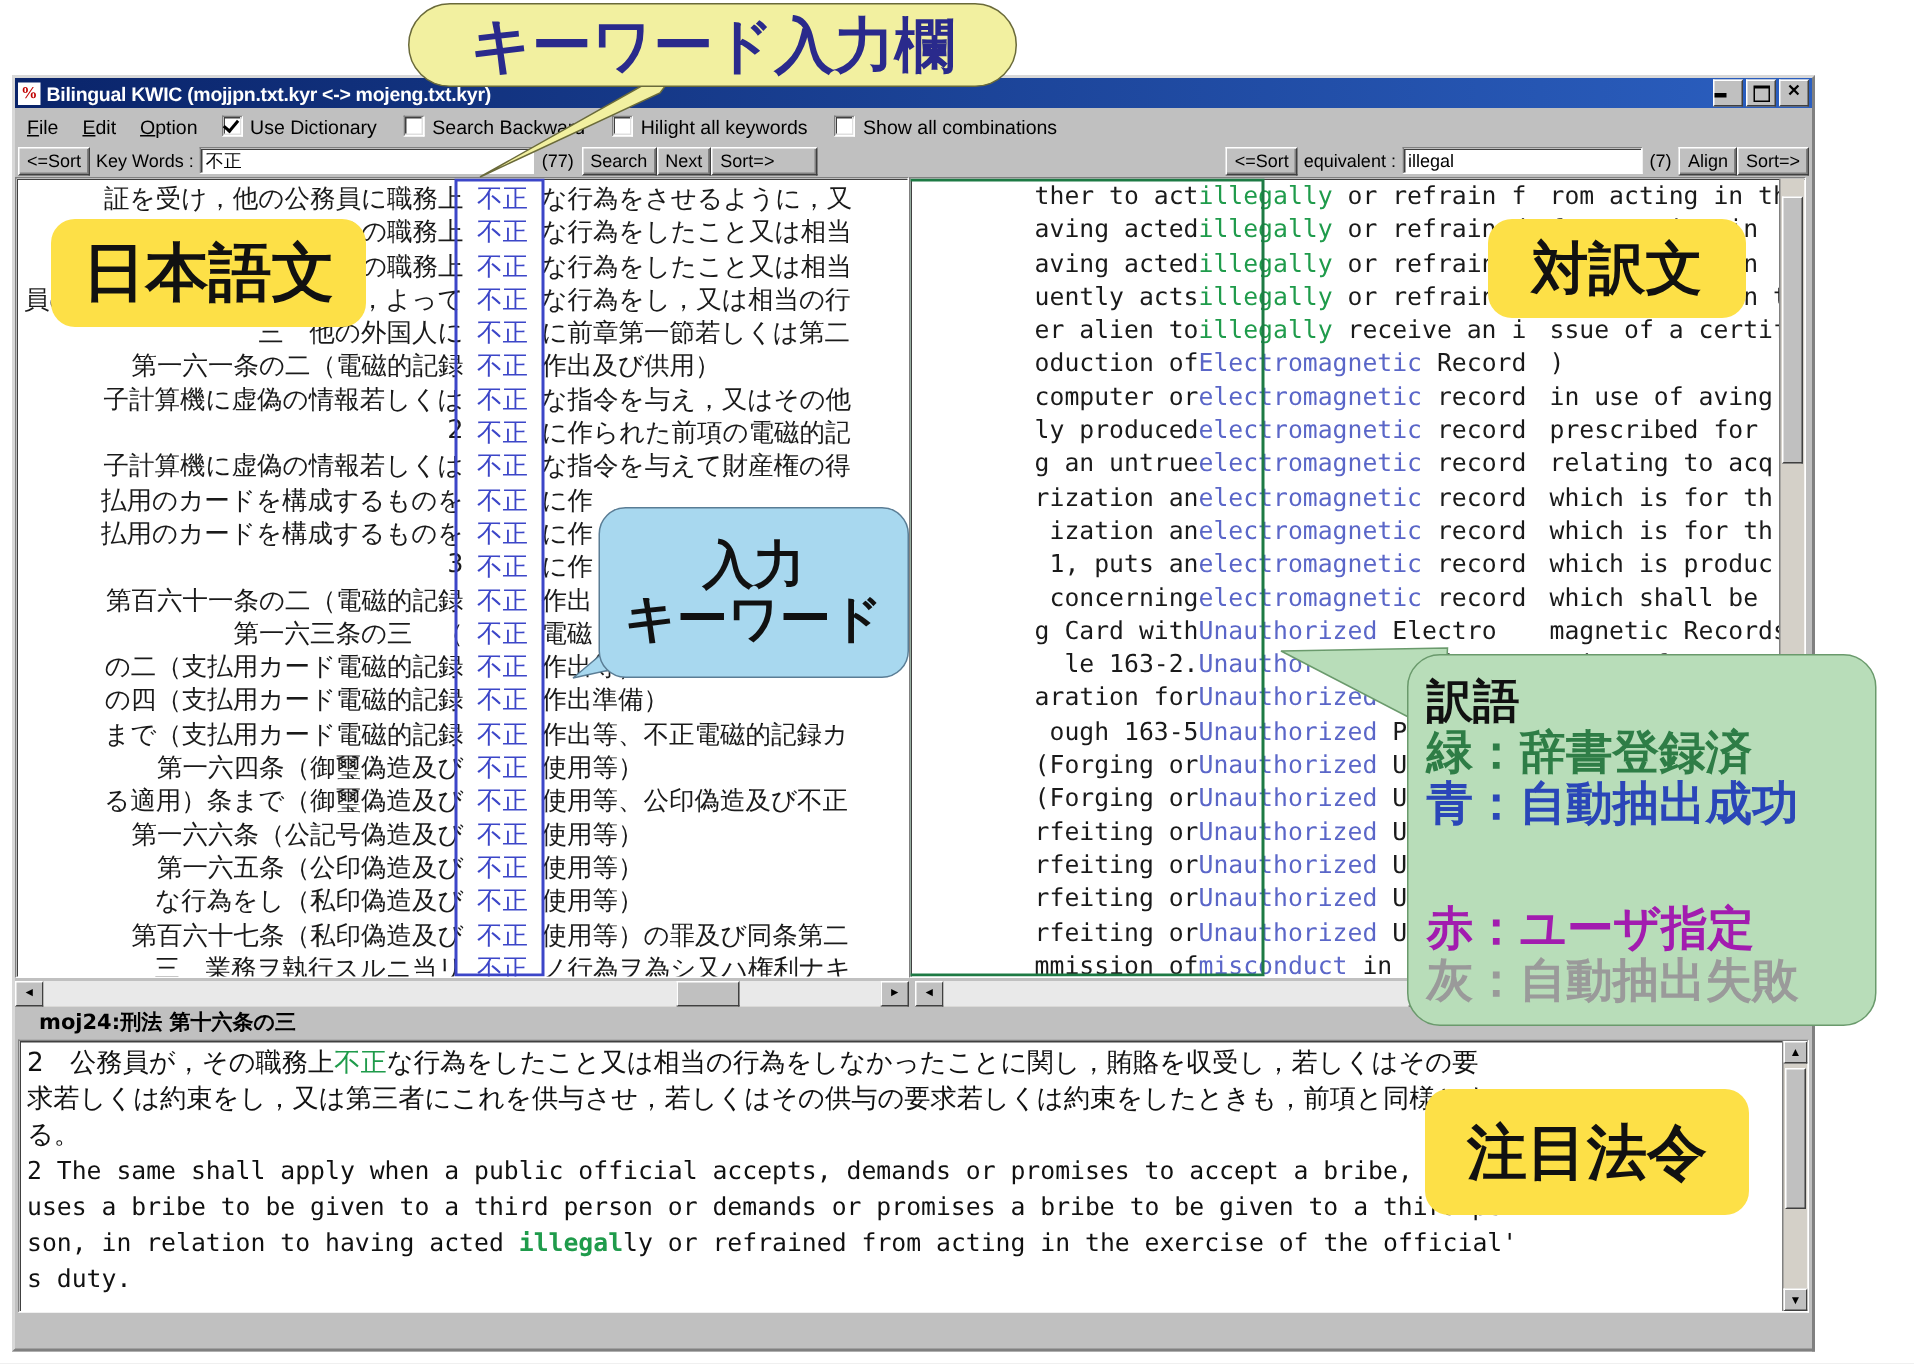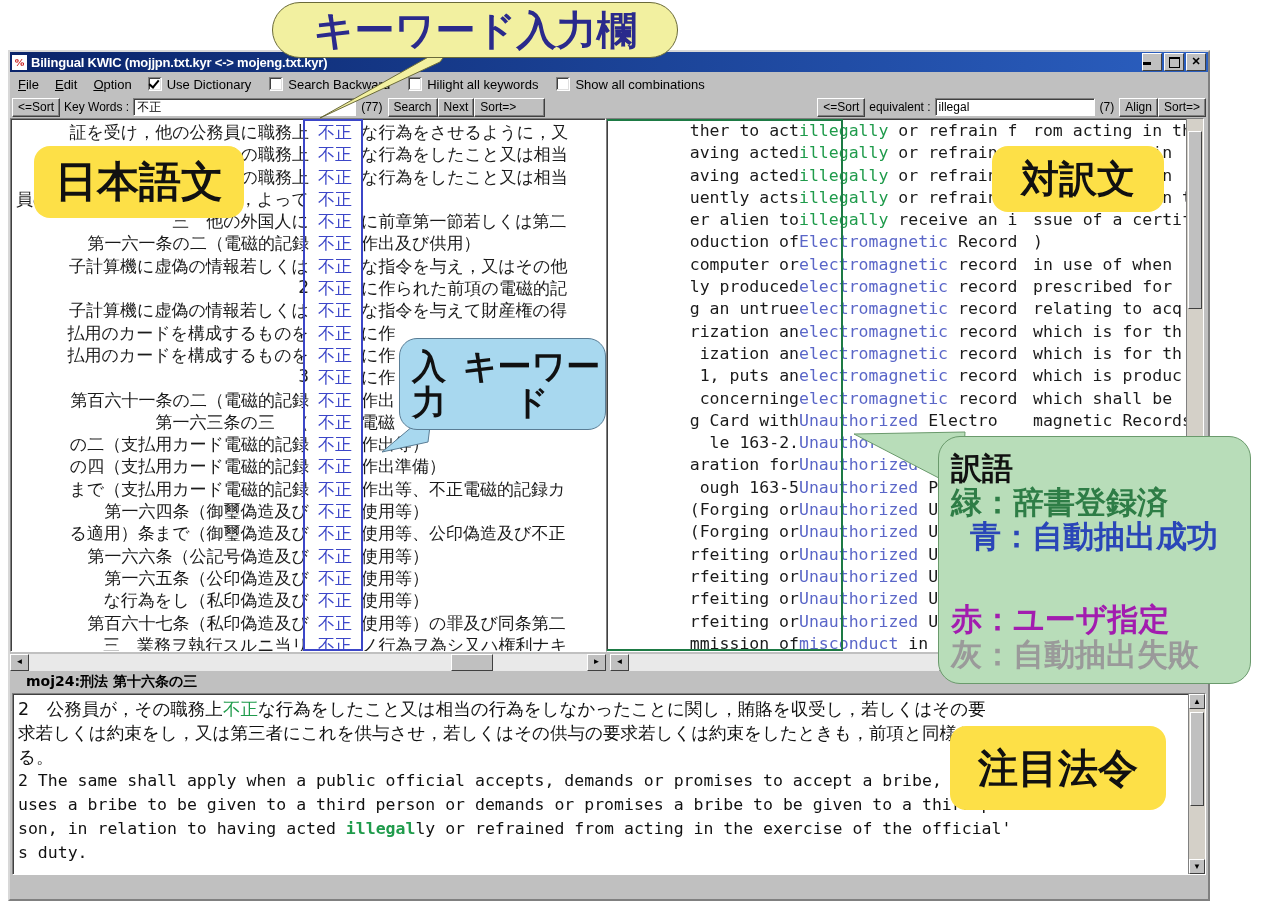--- a/index.html
+++ b/index.html
@@ -120,31 +120,31 @@
   .callout{position:absolute;box-sizing:border-box;display:flex;align-items:center;
      justify-content:center;text-align:center;z-index:40;}
   .co-yellow{left:272px;top:2px;width:406px;height:56px;background:#f2f0a0;
      border:1px solid #6a6a3a;border-radius:28px;color:#2a2a8c;
      font-family:"DejaVu Sans","Liberation Sans",sans-serif;font-size:40px;font-weight:bold;}
   .co-orange{background:#fde047;border-radius:16px;color:#111;
      font-family:"DejaVu Sans","Liberation Sans",sans-serif;font-weight:bold;}
   .co-jp-label{left:34px;top:146px;width:210px;height:72px;font-size:42px;}
   .co-en-label{left:992px;top:146px;width:172px;height:66px;font-size:38px;}
   .co-law{left:950px;top:726px;width:216px;height:84px;font-size:40px;}
-  .co-blue{left:399px;top:338px;width:207px;height:92px;background:#a8d8ef;
-     border:1px solid #5a7d95;border-radius:18px;color:#111;
+  .co-blue{left:399px;top:338px;width:207px;height:114px;background:#a8d8ef;
+     border:1px solid #5a7d95;border-radius:18px;color:#111;flex-direction:column;
      font-family:"DejaVu Sans","Liberation Sans",sans-serif;font-weight:bold;
      line-height:1.06;font-size:34px;align-items:center;}
   .co-green{left:938px;top:436px;width:313px;height:248px;background:#b8ddb9;
      border:1px solid #6a9a6c;border-radius:22px;flex-direction:column;
      align-items:flex-start;padding:4px 0 0 12px;
      font-family:"DejaVu Sans","Liberation Sans",sans-serif;font-weight:bold;}
   .co-green .lg-title{font-size:31px;color:#111;line-height:1.04;}
   .co-green .lg-line{font-size:31px;line-height:1.12;white-space:nowrap;}
-  .lg-g{color:#2e7d46;} .lg-b{color:#2a46b8;margin-left:19px;} .lg-r{color:#a21caf;margin-top:48px;} .lg-k{color:#9a9a9a;}
+  .lg-g{color:#2e7d46;} .lg-b{color:#2a46b8;} .lg-r{color:#a21caf;margin-top:48px;} .lg-k{color:#9a9a9a;}
 
   .tail{position:absolute;z-index:39;}
 </style>
 </head>
 <body>
 
 <div id="app-window">
 
   <div class="titlebar">
     <div class="title-icon">%</div>
@@ -216,20 +216,21 @@
             <div class="c-right">な行為をしたこと又は相当</div>
           </div>
           <div class="row">
             <div class="c-left"><span>公務員が，その職務上</span></div>
             <div class="c-key">不正</div>
             <div class="c-right">な行為をしたこと又は相当</div>
           </div>
           <div class="row">
             <div class="c-left"><span>員の職務に関する行為をさせ，よって</span></div>
             <div class="c-key">不正</div>
+            <div class="c-right">な行為をし，又は相当の行</div>
           </div>
           <div class="row">
             <div class="c-left"><span>三　他の外国人に</span></div>
             <div class="c-key">不正</div>
             <div class="c-right">に前章第一節若しくは第二</div>
           </div>
           <div class="row">
             <div class="c-left"><span>第一六一条の二（電磁的記録</span></div>
             <div class="c-key">不正</div>
             <div class="c-right">作出及び供用）</div>
@@ -356,21 +357,21 @@
             <div class="en-right">ssue of a certif</div>
           </div>
           <div class="row">
             <div class="en-left"><span>oduction of</span></div>
             <div class="en-key"><span class="kw-blue">Electromagnetic</span><span> Record</span></div>
             <div class="en-right">)</div>
           </div>
           <div class="row">
             <div class="en-left"><span>computer or</span></div>
             <div class="en-key"><span class="kw-blue">electromagnetic</span><span> record</span></div>
-            <div class="en-right"> in use of when</div>
+            <div class="en-right"> in use of aving</div>
           </div>
           <div class="row">
             <div class="en-left"><span>ly produced</span></div>
             <div class="en-key"><span class="kw-blue">electromagnetic</span><span> record</span></div>
             <div class="en-right"> prescribed for</div>
           </div>
           <div class="row">
             <div class="en-left"><span>g an untrue</span></div>
             <div class="en-key"><span class="kw-blue">electromagnetic</span><span> record</span></div>
             <div class="en-right"> relating to acq</div>

